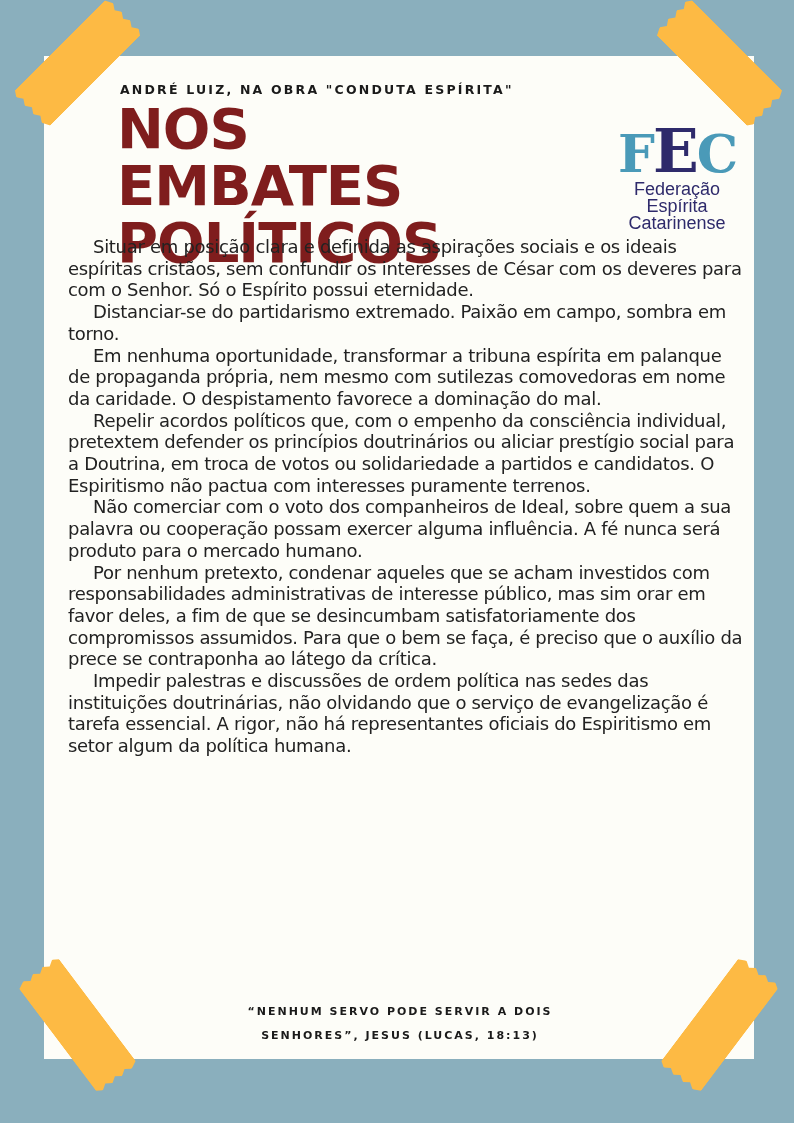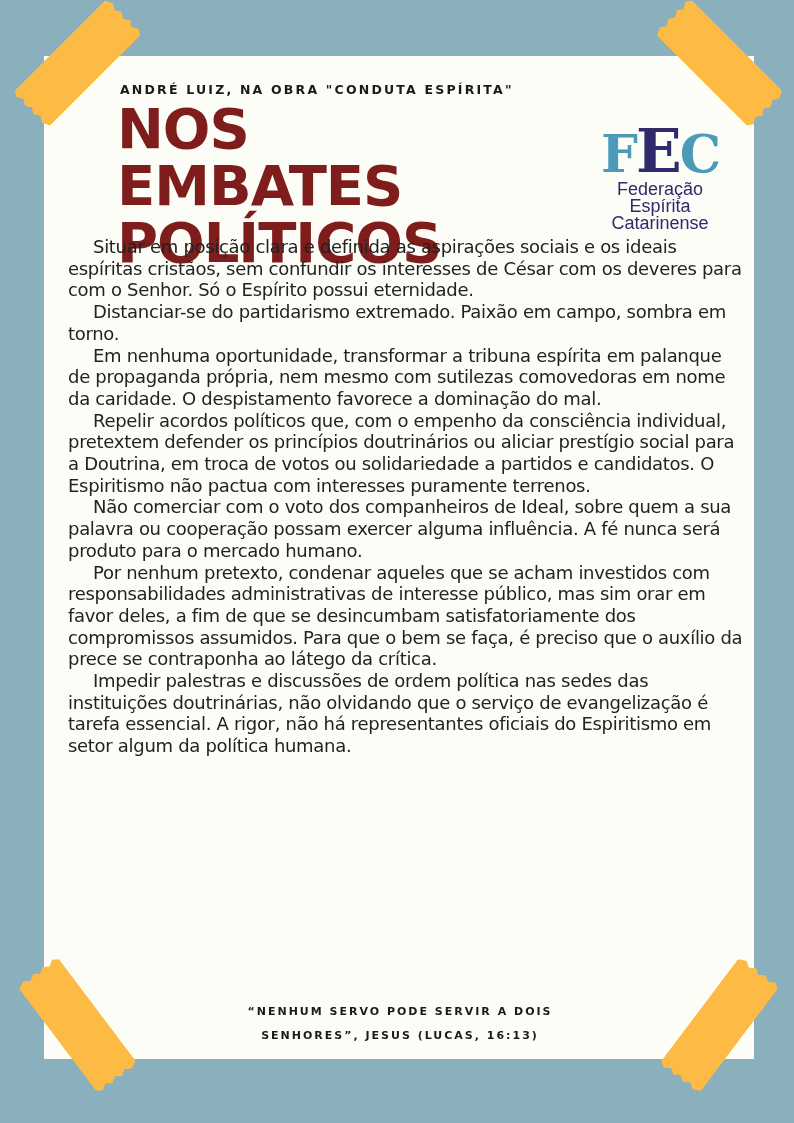--- a/index.html
+++ b/index.html
@@ -28,21 +28,21 @@
     font-family:"DejaVu Sans", sans-serif; font-weight:bold;
     font-size:12.5px; letter-spacing:2.2px; color:#1a1a1a; white-space:nowrap;
   }
   .title {
     position:absolute; left:117px; top:100px; width:420px;
     font-family:"DejaVu Sans", sans-serif; font-weight:bold;
     font-size:56px; line-height:57px; color:#7f1d1d; letter-spacing:-1px;
   }
   .title span { display:block; }
 
-  .logo { position:absolute; left:587px; top:124px; width:146px; text-align:center; }
+  .logo { position:absolute; left:604px; top:124px; width:146px; text-align:center; }
   .logo-mark {
     font-family:"DejaVu Serif", serif; font-weight:bold; font-size:52px; line-height:54px;
     letter-spacing:-2px;
   }
   .logo-mark .f, .logo-mark .c { color:#4A9AB8; }
   .logo-mark .e { color:#2E2A6B; font-size:60px; }
   .logo-text {
     font-family:"Liberation Sans", sans-serif; font-size:18px; line-height:17px; color:#2E2A6B;
     margin-top:0px;
   }
@@ -93,14 +93,14 @@
   <p>Distanciar-se do partidarismo extremado. Paixão em campo, sombra em torno.</p>
   <p>Em nenhuma oportunidade, transformar a tribuna espírita em palanque de propaganda própria, nem mesmo com sutilezas comovedoras em nome da caridade. O despistamento favorece a dominação do mal.</p>
   <p>Repelir acordos políticos que, com o empenho da consciência individual, pretextem defender os princípios doutrinários ou aliciar prestígio social para a Doutrina, em troca de votos ou solidariedade a partidos e candidatos. O Espiritismo não pactua com interesses puramente terrenos.</p>
   <p>Não comerciar com o voto dos companheiros de Ideal, sobre quem a sua palavra ou cooperação possam exercer alguma influência. A fé nunca será produto para o mercado humano.</p>
   <p>Por nenhum pretexto, condenar aqueles que se acham investidos com responsabilidades administrativas de interesse público, mas sim orar em favor deles, a fim de que se desincumbam satisfatoriamente dos compromissos assumidos. Para que o bem se faça, é preciso que o auxílio da prece se contraponha ao látego da crítica.</p>
   <p>Impedir palestras e discussões de ordem política nas sedes das instituições doutrinárias, não olvidando que o serviço de evangelização é tarefa essencial. A rigor, não há representantes oficiais do Espiritismo em setor algum da política humana.</p>
 </div>
 
 <div class="quote">
   <span>“NENHUM SERVO PODE SERVIR A DOIS</span>
-  <span>SENHORES”, JESUS (LUCAS, 16:13)</span>
+  <span>SENHORES”, JESUS (LUCAS, 18:13)</span>
 </div>
 
 </body></html>

